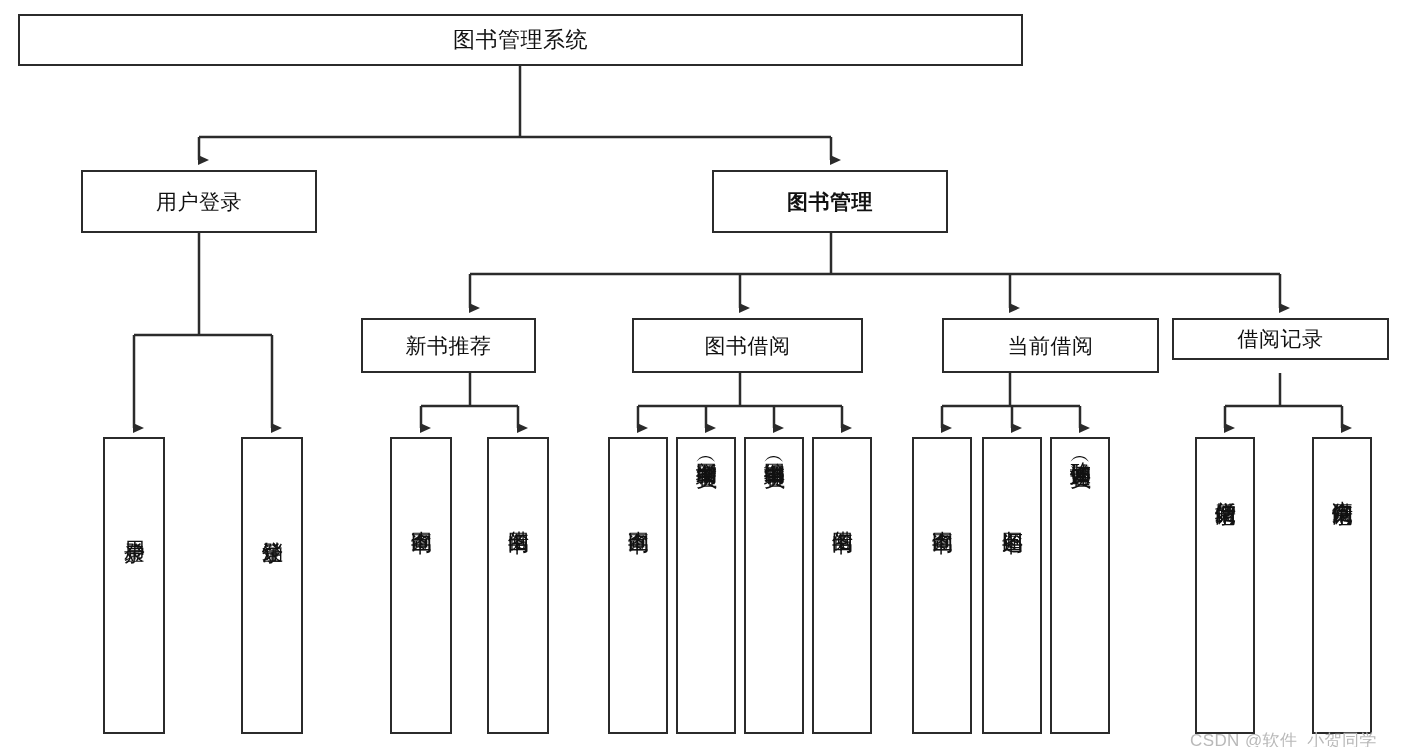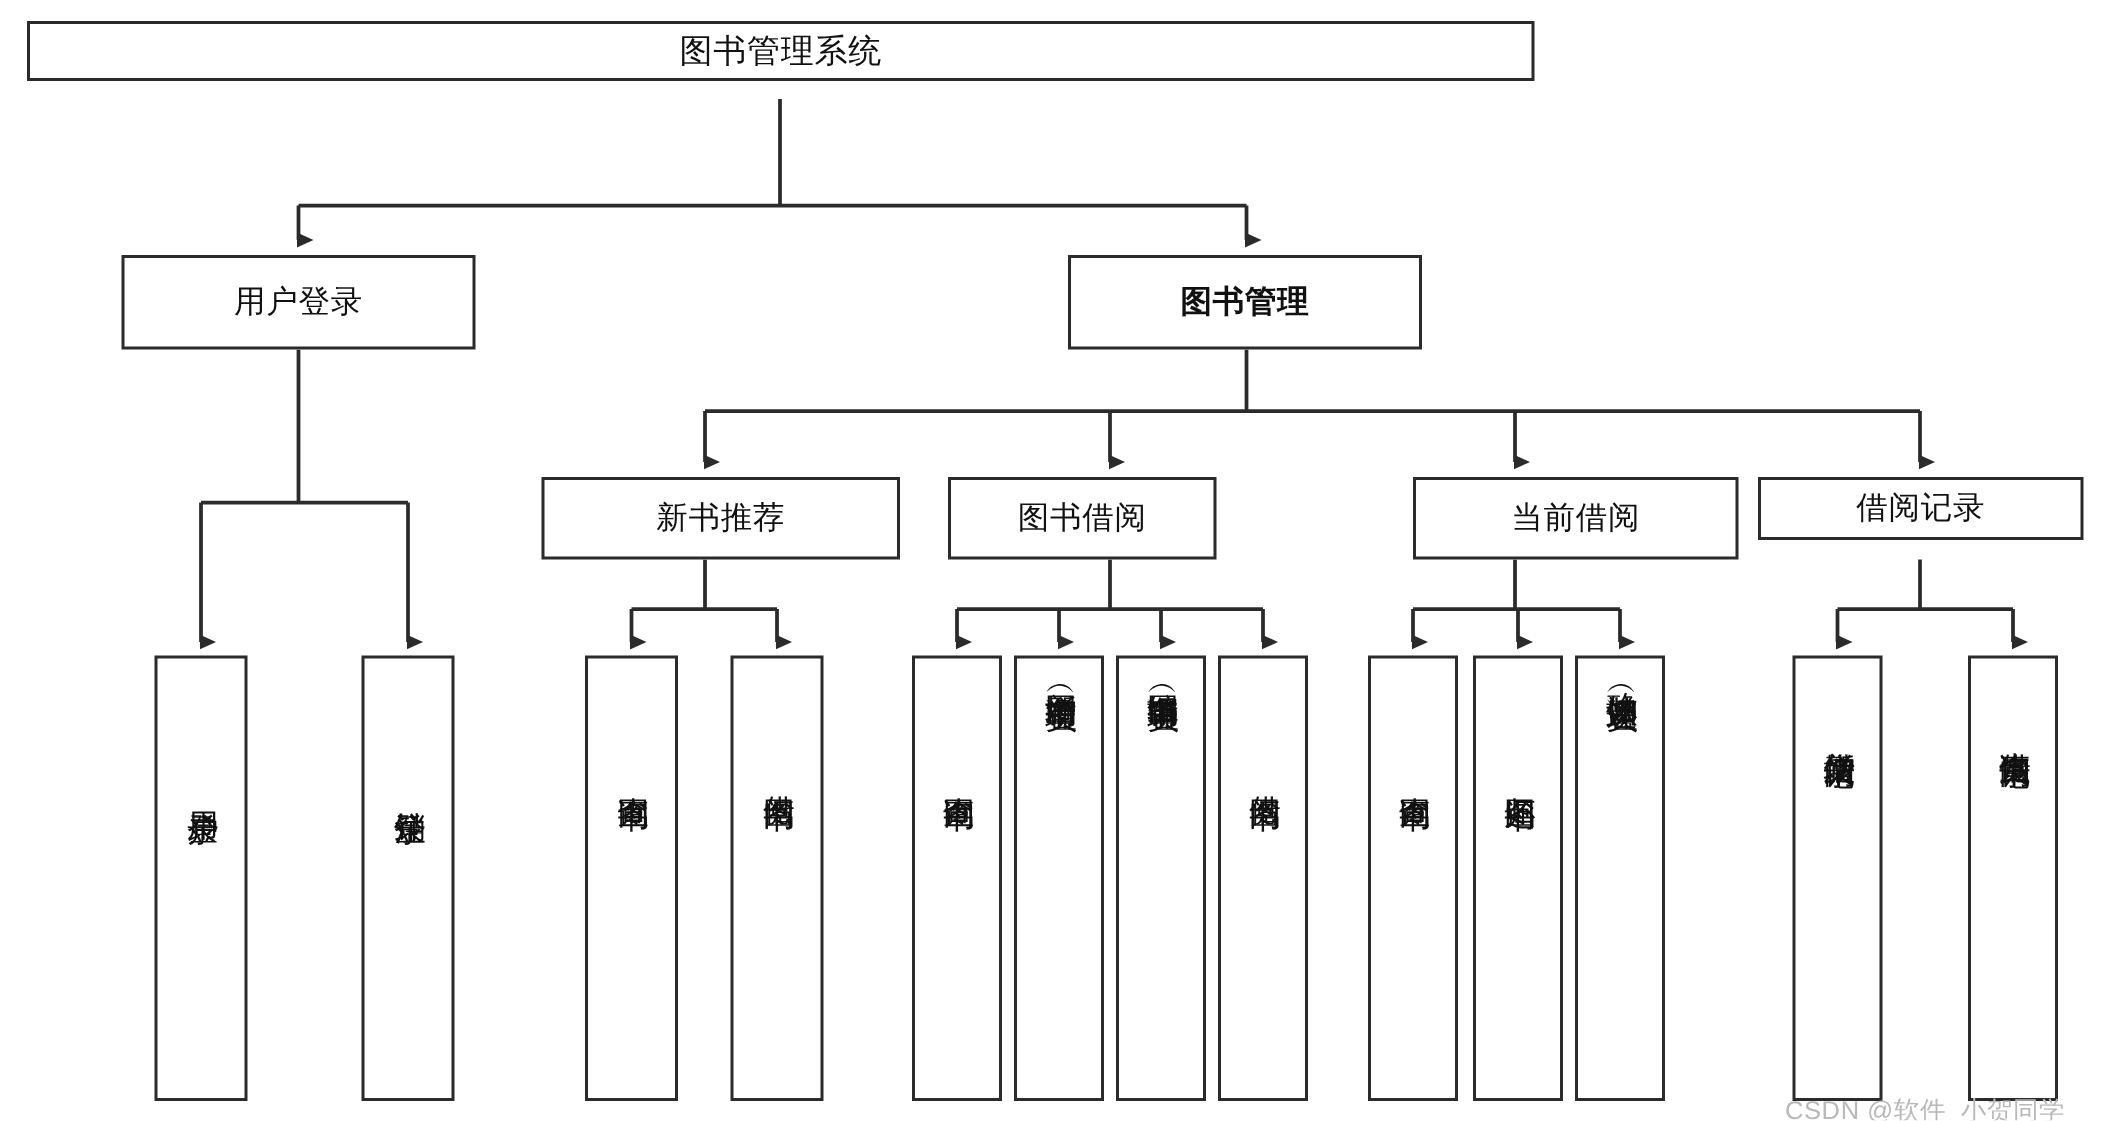--- a/index.html
+++ b/index.html
@@ -127,35 +127,35 @@
     </g>
 
     <g fill="none" stroke="#2b2b2b" stroke-width="2.5">
       <path d="M1280,373 L1280,406"></path>
       <path d="M1225,406 L1342,406"></path>
       <path d="M1225,406 L1225,428" marker-end="url(#arrow)"></path>
       <path d="M1342,406 L1342,428" marker-end="url(#arrow)"></path>
     </g>
   </svg>
 
-  <div class="node horiz root" style="left:18px; top:14px; width:1005px; height:40px;">
+  <div class="node horiz root" style="left:18px; top:14px; width:1005px; height:52px;">
     <span class="label">图书管理系统</span>
   </div>
 
   <div class="node horiz" style="left:81px; top:170px; width:236px; height:63px;">
     <span class="label">用户登录</span>
   </div>
   <div class="node horiz" style="left:712px; top:170px; width:236px; height:63px;font-weight:bold;">
     <span class="label">图书管理</span>
   </div>
 
-  <div class="node horiz" style="left:361px; top:318px; width:239px; height:55px;">
+  <div class="node horiz" style="left:361px; top:318px; width:175px; height:55px;">
     <span class="label">新书推荐</span>
   </div>
-  <div class="node horiz" style="left:632px; top:318px; width:179px; height:55px;">
+  <div class="node horiz" style="left:632px; top:318px; width:231px; height:55px;">
     <span class="label">图书借阅</span>
   </div>
   <div class="node horiz" style="left:942px; top:318px; width:217px; height:55px;">
     <span class="label">当前借阅</span>
   </div>
   <div class="node horiz" style="left:1172px; top:318px; width:217px; height:42px;">
     <span class="label">借阅记录</span>
   </div>
 
   <div class="node vert" style="left:103px; top:437px; width:62px; height:297px; padding-top:85px;">

